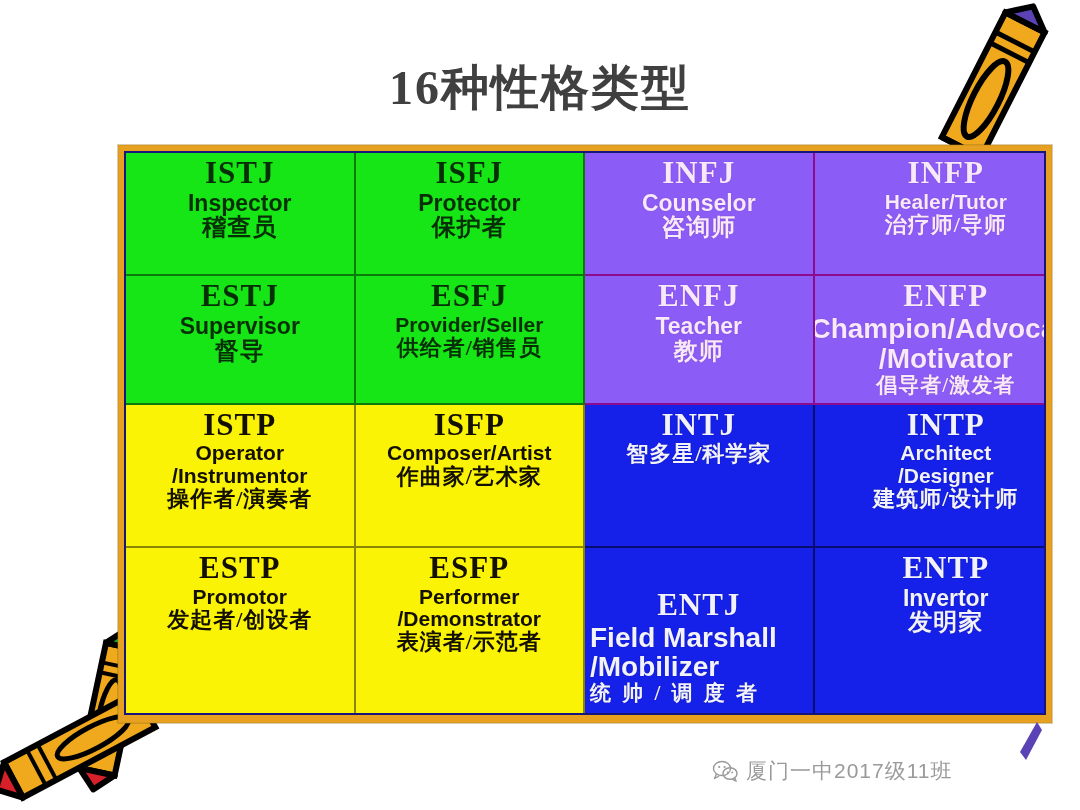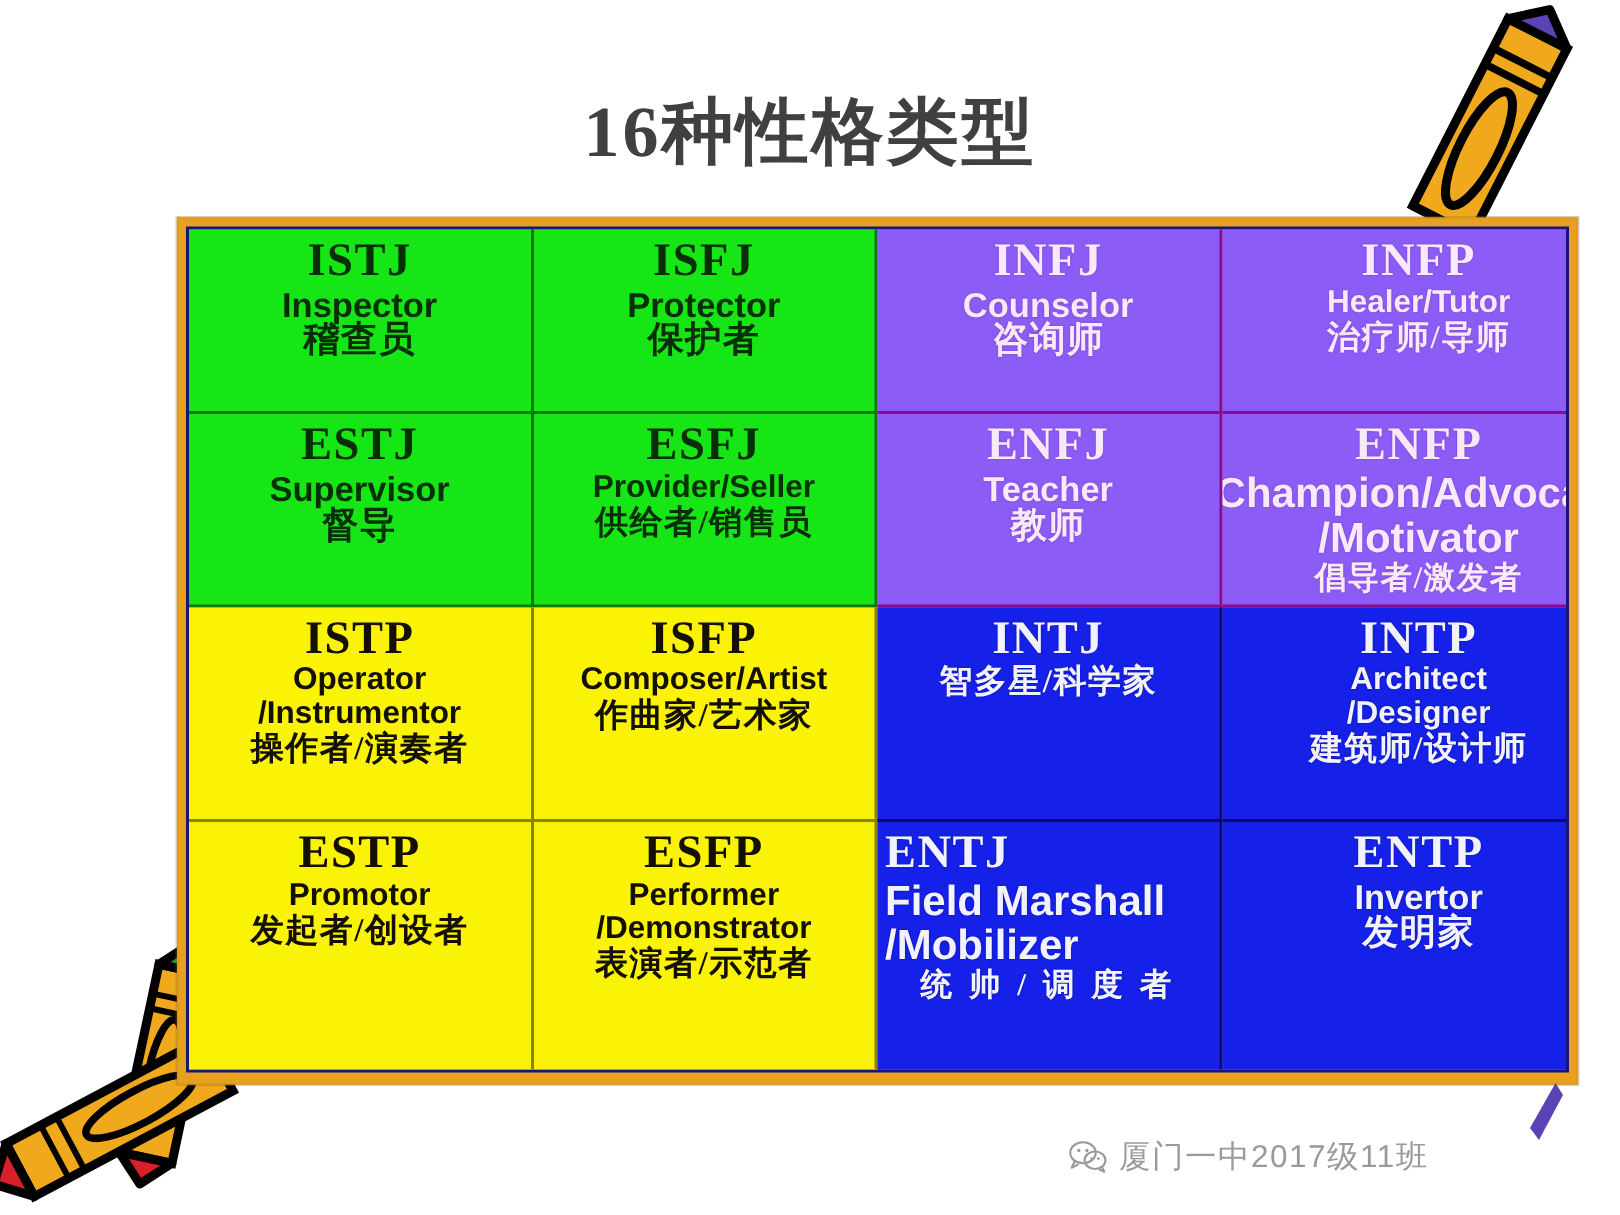--- a/index.html
+++ b/index.html
@@ -88,22 +88,22 @@
 
   .col4{border-right:none;padding-left:38px;}
   .row4{border-bottom:none;}
 
   
   .cell.sm .en{font-size:21px;}
   .cell.sm .zh{font-size:22px;}
   .cell.xs .en{font-size:28px;}
   .cell.xs .zh{font-size:21px;}
   .cell.left{align-items:stretch;text-align:left;}
-  .cell.left .code{}
-  .cell.spaced .zh{letter-spacing:3px;text-align:center;}
+  .cell.left .code{text-align:center;margin-top:37px;}
+  .cell.spaced .zh{letter-spacing:3px;}
 
   
   .footer{
     position:absolute;
     left:712px;top:757px;
     display:flex;align-items:center;gap:8px;
     color:#9a9a9a;
     font-family:"Liberation Sans", sans-serif;
     font-size:21px;
     letter-spacing:1px;

